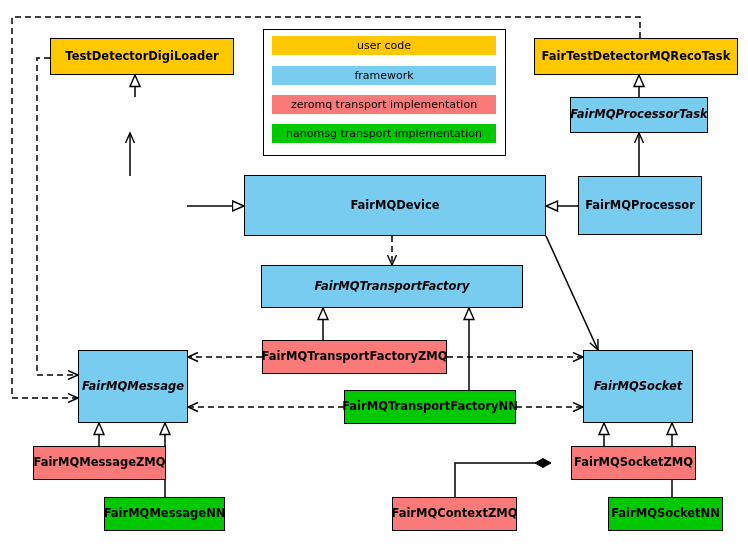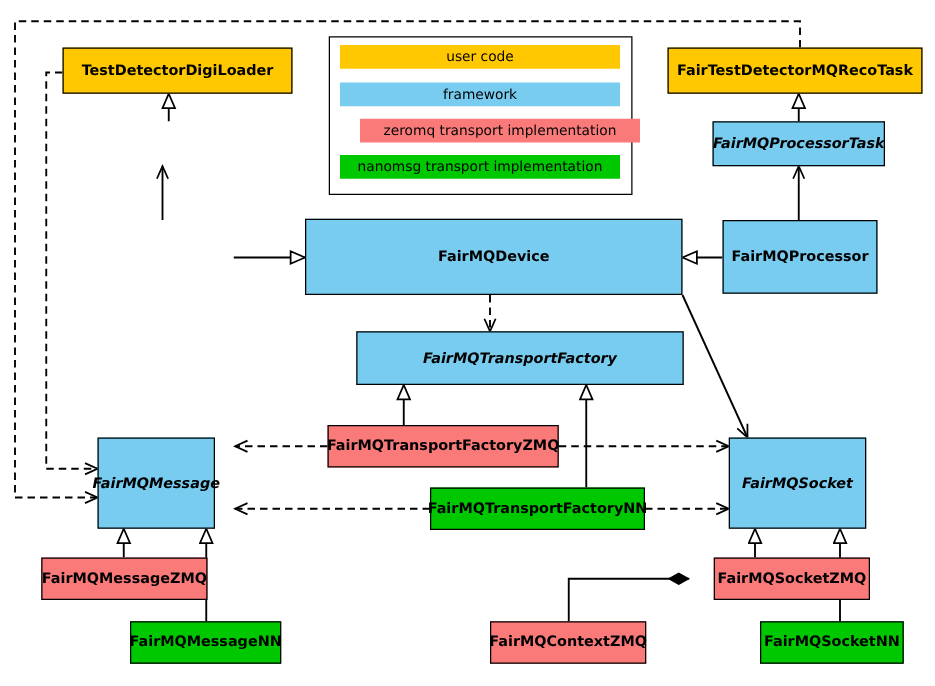--- a/index.html
+++ b/index.html
@@ -80,21 +80,21 @@
   </svg>
 
   <div class="legend-box" style="left:263px;top:29px;width:243px;height:127px;">
   </div>
   <div class="legend-row" style="left:272px;top:36px;width:224px;height:19px;background:#FFC800;">
     <span>user code</span>
   </div>
   <div class="legend-row" style="left:272px;top:66px;width:224px;height:19px;background:#78CCF0;">
     <span>framework</span>
   </div>
-  <div class="legend-row" style="left:272px;top:95px;width:224px;height:19px;background:#FA7A7A;margin-left:16px;">
+  <div class="legend-row" style="left:272px;top:95px;width:224px;height:19px;background:#FA7A7A;">
     <span>zeromq transport implementation</span>
   </div>
   <div class="legend-row" style="left:272px;top:124px;width:224px;height:19px;background:#00C800;">
     <span>nanomsg transport implementation</span>
   </div>
 
   <div class="node" style="left:50px;top:38px;width:184px;height:37px;background:#FFC800;">
     <span>TestDetectorDigiLoader</span>
   </div>
 
@@ -109,33 +109,33 @@
   </div>
 
   <div class="node abstract" style="left:570px;top:97px;width:138px;height:36px;background:#78CCF0;">
     <span>FairMQProcessorTask</span>
   </div>
 
   <div class="node" style="left:578px;top:176px;width:124px;height:59px;background:#78CCF0;">
     <span>FairMQProcessor</span>
   </div>
 
-  <div class="node abstract" style="left:261px;top:265px;width:262px;height:43px;background:#78CCF0;margin-left:24px;">
+  <div class="node abstract" style="left:261px;top:265px;width:262px;height:43px;background:#78CCF0;">
     <span>FairMQTransportFactory</span>
   </div>
 
   <div class="node" style="left:262px;top:340px;width:185px;height:34px;background:#FA7A7A;">
     <span>FairMQTransportFactoryZMQ</span>
   </div>
 
   <div class="node" style="left:344px;top:390px;width:172px;height:34px;background:#00C800;">
     <span>FairMQTransportFactoryNN</span>
   </div>
 
-  <div class="node abstract" style="left:78px;top:350px;width:94px;height:73px;background:#78CCF0;">
+  <div class="node abstract" style="left:78px;top:350px;width:110px;height:73px;background:#78CCF0;">
     <span>FairMQMessage</span>
   </div>
 
   <div class="node abstract" style="left:583px;top:350px;width:110px;height:73px;background:#78CCF0;">
     <span>FairMQSocket</span>
   </div>
 
   <div class="node" style="left:104px;top:497px;width:121px;height:34px;background:#00C800;">
     <span>FairMQMessageNN</span>
   </div>

